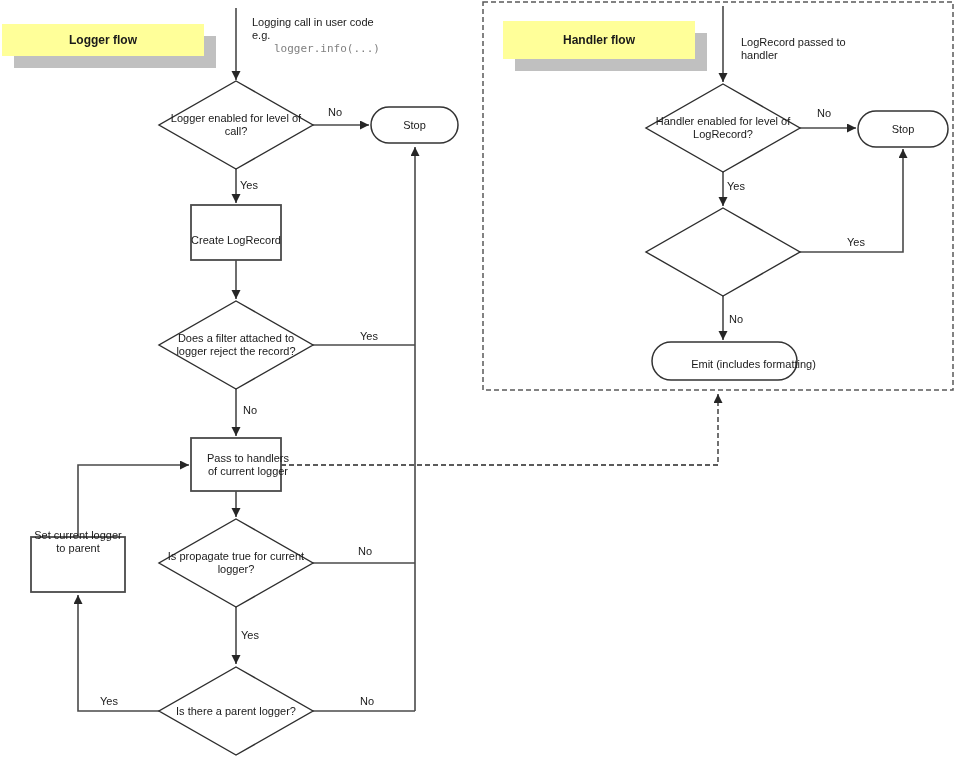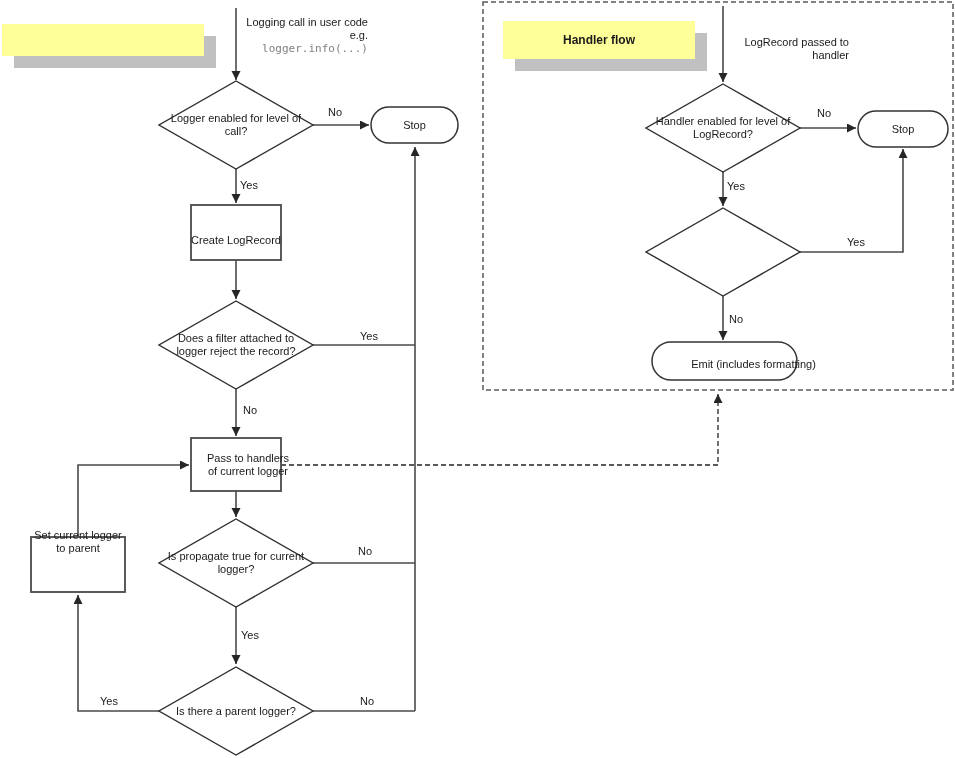--- a/index.html
+++ b/index.html
@@ -5,21 +5,21 @@
   html,body{margin:0;padding:0;background:#ffffff;}
   .stage{position:relative;width:955px;height:758px;background:#ffffff;
          font-family:"Liberation Sans",sans-serif;color:#1a1a1a;overflow:hidden;}
   .stage svg{position:absolute;left:0;top:0;}
   .ln{stroke:#4a4a4a;stroke-width:1.6;fill:none;}
   .shape{stroke:#4a4a4a;stroke-width:1.8;fill:#ffffff;}
   .oval{stroke:#333333;stroke-width:1.5;fill:#ffffff;}
   .diamond{stroke:#2e2e2e;stroke-width:1.4;fill:#ffffff;}
   .dashln{stroke:#262626;stroke-width:1.3;fill:none;stroke-dasharray:5 3;}
   .dashbox{stroke:#595959;stroke-width:1.5;fill:none;stroke-dasharray:5 3;}
-  .lbl{position:absolute;font-size:11px;line-height:13px;text-align:right;}
+  .lbl{position:absolute;font-size:11px;line-height:13px;text-align:left;padding-left:14px;}
   .boxlbl{position:absolute;display:flex;align-items:center;justify-content:center;
           font-size:11px;line-height:13px;text-align:center;}
   .tag{position:absolute;font-size:11px;line-height:13px;white-space:nowrap;}
   .title{font-weight:bold;font-size:12px;}
   .mono{font-family:"DejaVu Sans Mono","Liberation Mono",monospace;color:#808080;
         font-size:11px;white-space:nowrap;margin-left:22px;}
   .w126{width:126px;display:inline-block;}
   .w88{width:88px;display:inline-block;}
 </style>
 </head>
@@ -71,20 +71,21 @@
     <polygon class="diamond" points="236,519 313,563 236,607 159,563"></polygon>
     <polygon class="diamond" points="236,667 313,711 236,755 159,711"></polygon>
     <rect class="shape" x="31" y="537" width="94" height="55"></rect>
 
     <polygon class="diamond" points="723,84 800,128 723,172 646,128"></polygon>
     <rect class="oval" x="858" y="111" width="90" height="36" rx="18" ry="18"></rect>
     <polygon class="diamond" points="723,208 800,252 723,296 646,252"></polygon>
     <rect class="oval" x="652" y="342" width="145" height="38" rx="19" ry="19"></rect>
   </svg>
 
+  <div class="boxlbl title" style="left:2px;top:24px;width:202px;height:32px;">Logger flow</div>
   <div class="boxlbl title" style="left:503px;top:21px;width:192px;height:38px;">Handler flow</div>
 
   <div class="lbl" style="left:238px;top:16px;width:130px;">
     <div>Logging call in user code</div>
     <div>e.g.</div>
     <div class="mono">logger.info(...)</div>
   </div>
 
   <div class="boxlbl" style="left:166px;top:97px;width:140px;height:56px;">Logger enabled for level of call?</div>
   <div class="boxlbl" style="left:371px;top:107px;width:87px;height:36px;">Stop</div>

